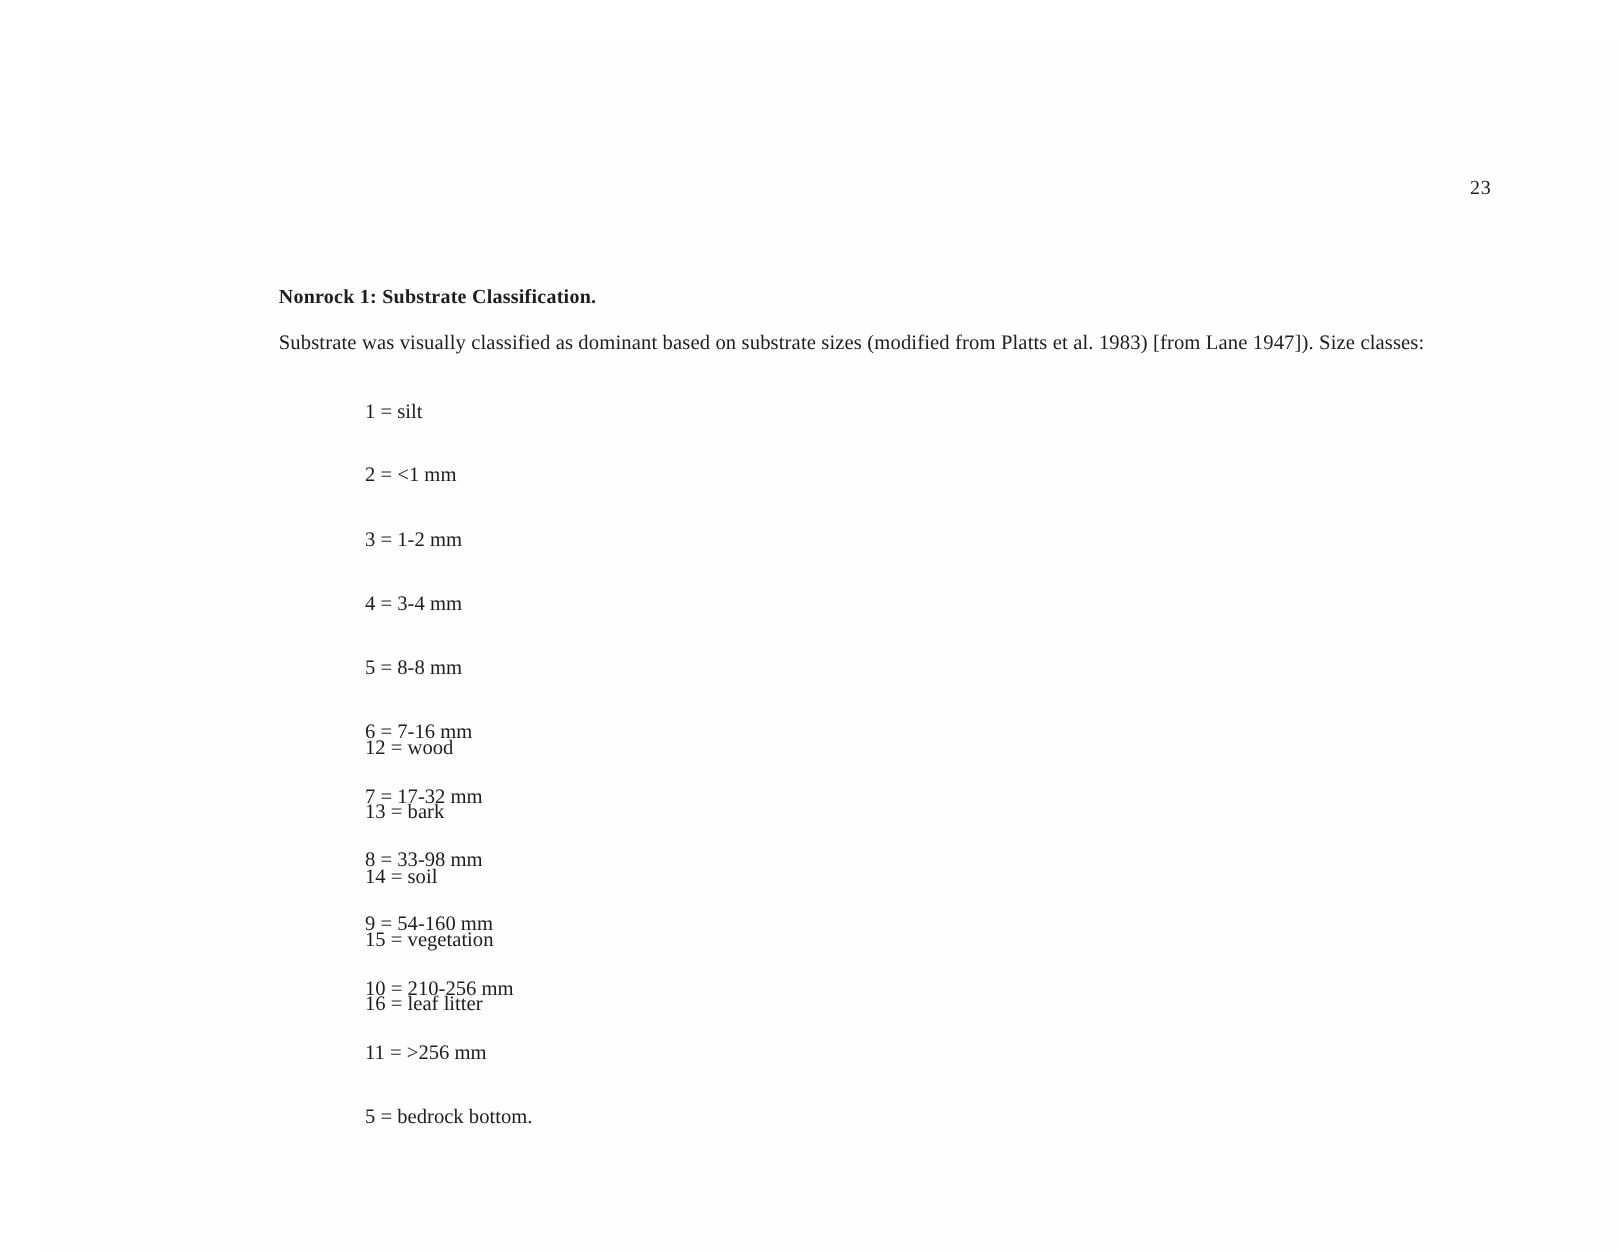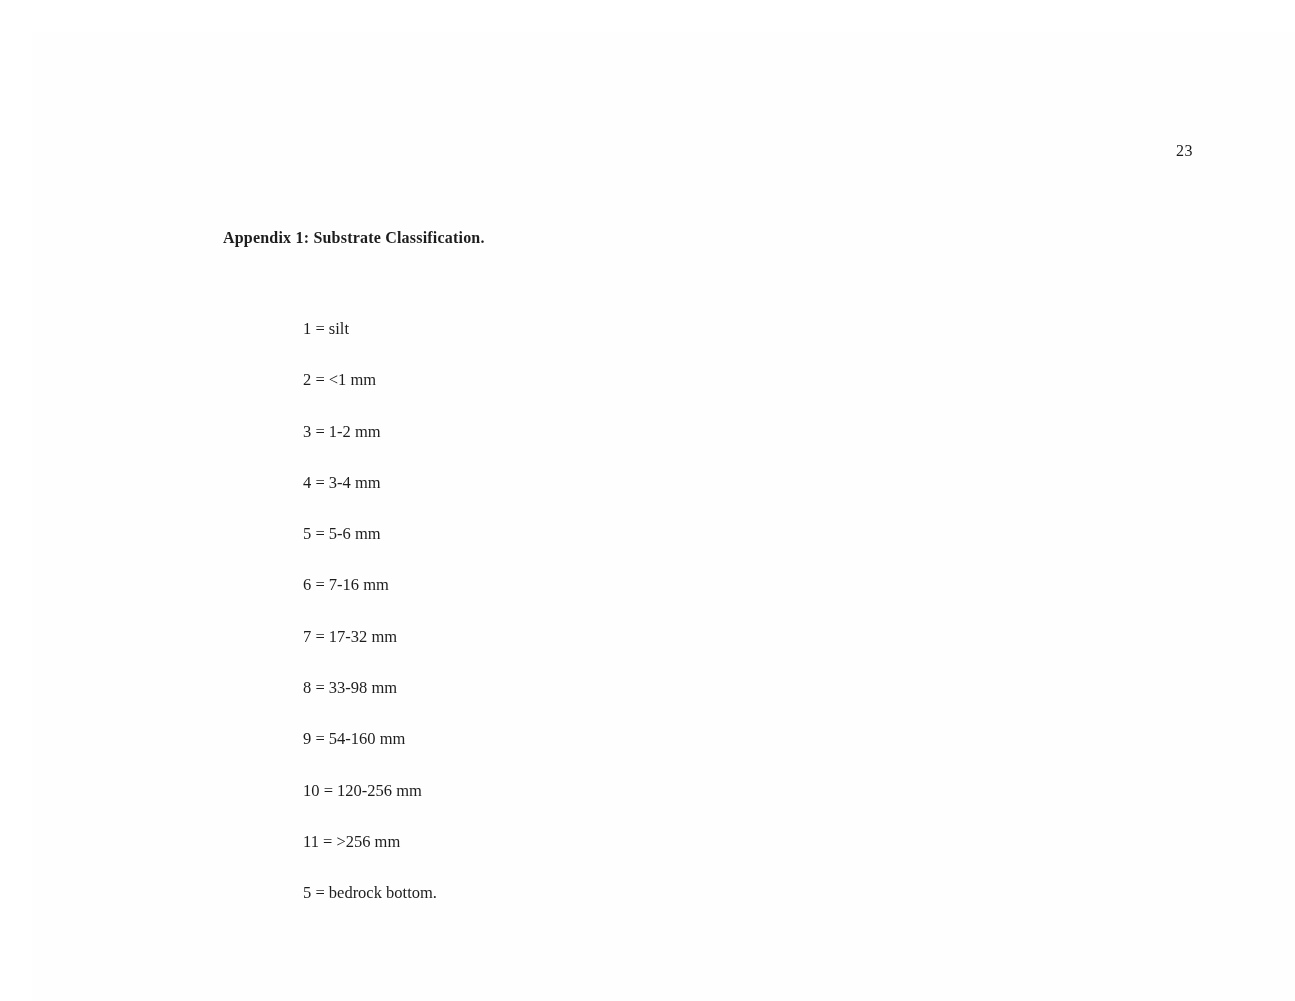--- a/index.html
+++ b/index.html
@@ -43,21 +43,20 @@
     top: 216px;
     font-size: 16.5px;
     white-space: nowrap;
     letter-spacing: 0.1px;
   }
 
   .class-list {
     position: absolute;
     left: 228px;
     list-style: none;
-    margin-left: 11px;
   }
 
   .class-list.size-classes { top: 255px; }
   .class-list.nonrock-classes { top: 524px; }
 
   .class-list li {
     font-size: 16.5px;
     line-height: 19.3px;
     white-space: nowrap;
   }
@@ -70,33 +69,41 @@
     white-space: nowrap;
   }
 </style>
 </head>
 <body>
 
 <div class="page">
 
   <div class="page-number">23</div>
 
-  <h1 class="doc-heading">Appendix 1: Substrate Classification.</h1>
+  <h1 class="doc-heading">Nonrock 1: Substrate Classification.</h1>
 
+  <p class="doc-intro">Substrate was visually classified as dominant based on substrate sizes (modified from Platts et al. 1983) [from Lane 1947]). Size classes:</p>
 
   <ul class="class-list size-classes">
     <li>1 = silt</li>
     <li>2 = &lt;1 mm</li>
     <li>3 = 1-2 mm</li>
     <li>4 = 3-4 mm</li>
-    <li>5 = 5-6 mm</li>
+    <li>5 = 8-8 mm</li>
     <li>6 = 7-16 mm</li>
     <li>7 = 17-32 mm</li>
     <li>8 = 33-98 mm</li>
     <li>9 = 54-160 mm</li>
-    <li>10 = 120-256 mm</li>
+    <li>10 = 210-256 mm</li>
     <li>11 = &gt;256 mm</li>
     <li>5 = bedrock bottom.</li>
   </ul>
 
 
+  <ul class="class-list nonrock-classes">
+    <li>12 = wood</li>
+    <li>13 = bark</li>
+    <li>14 = soil</li>
+    <li>15 = vegetation</li>
+    <li>16 = leaf litter</li>
+  </ul>
 
 </div>
 
 </body></html>

